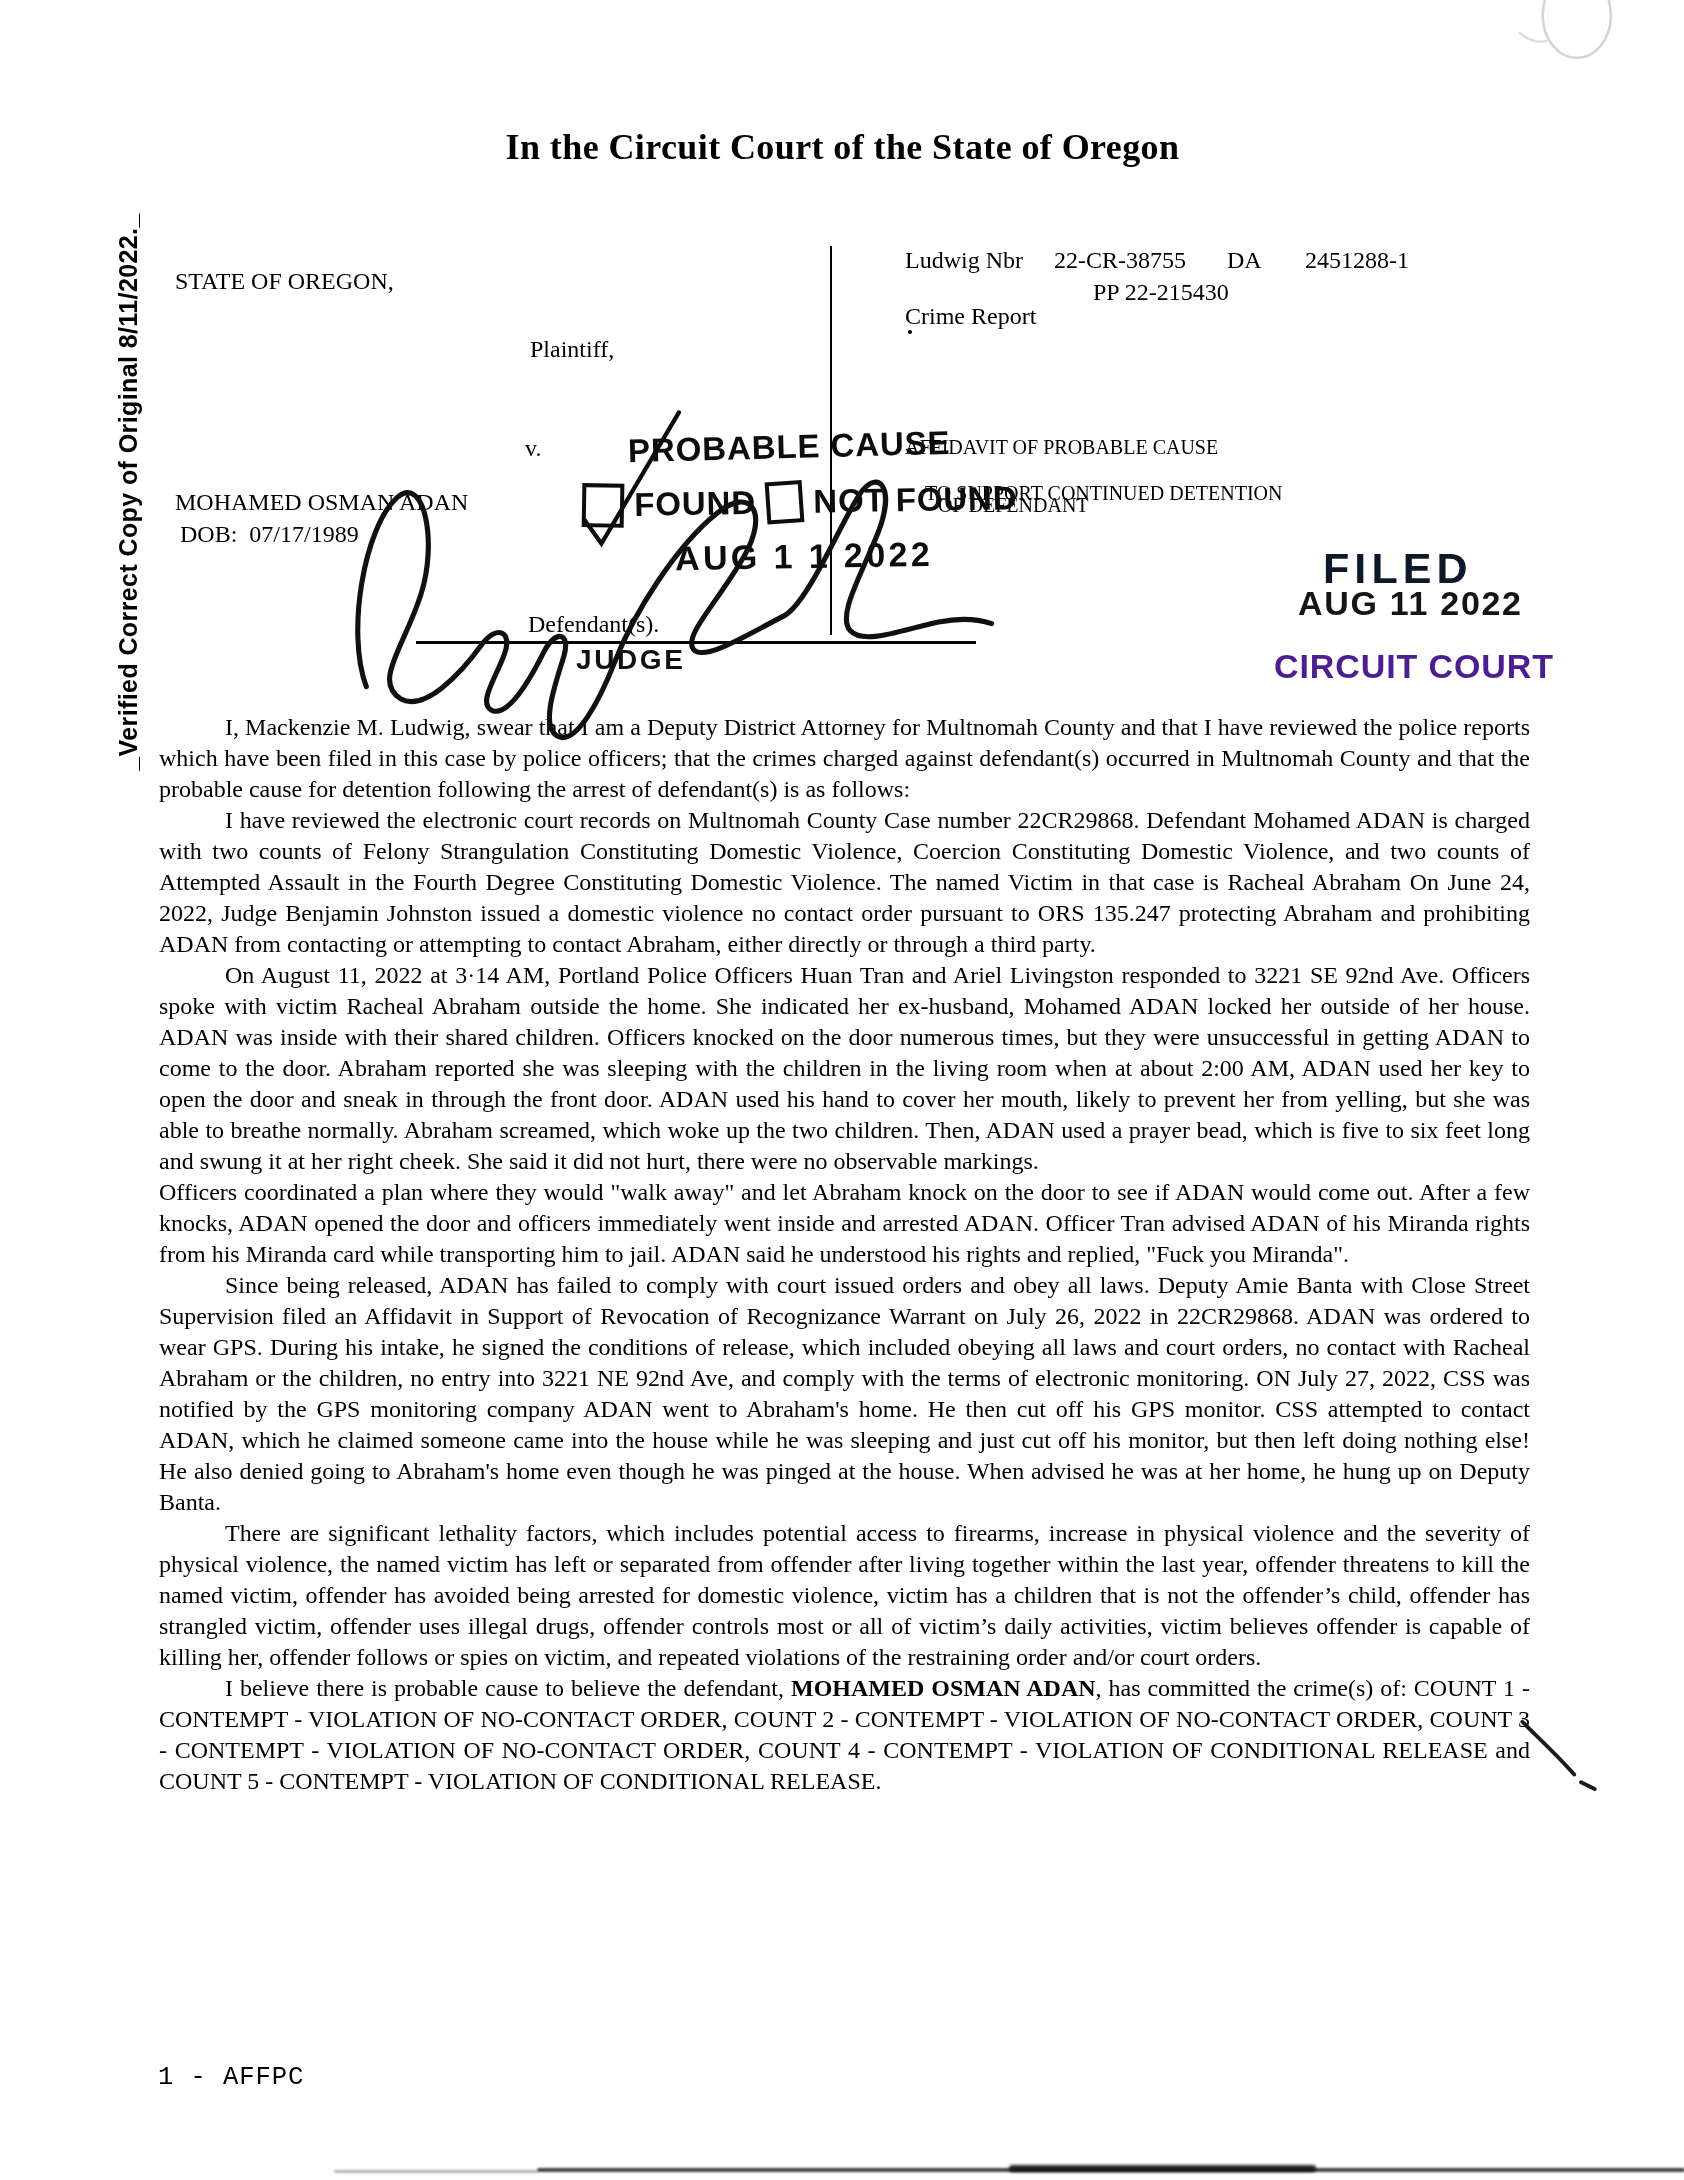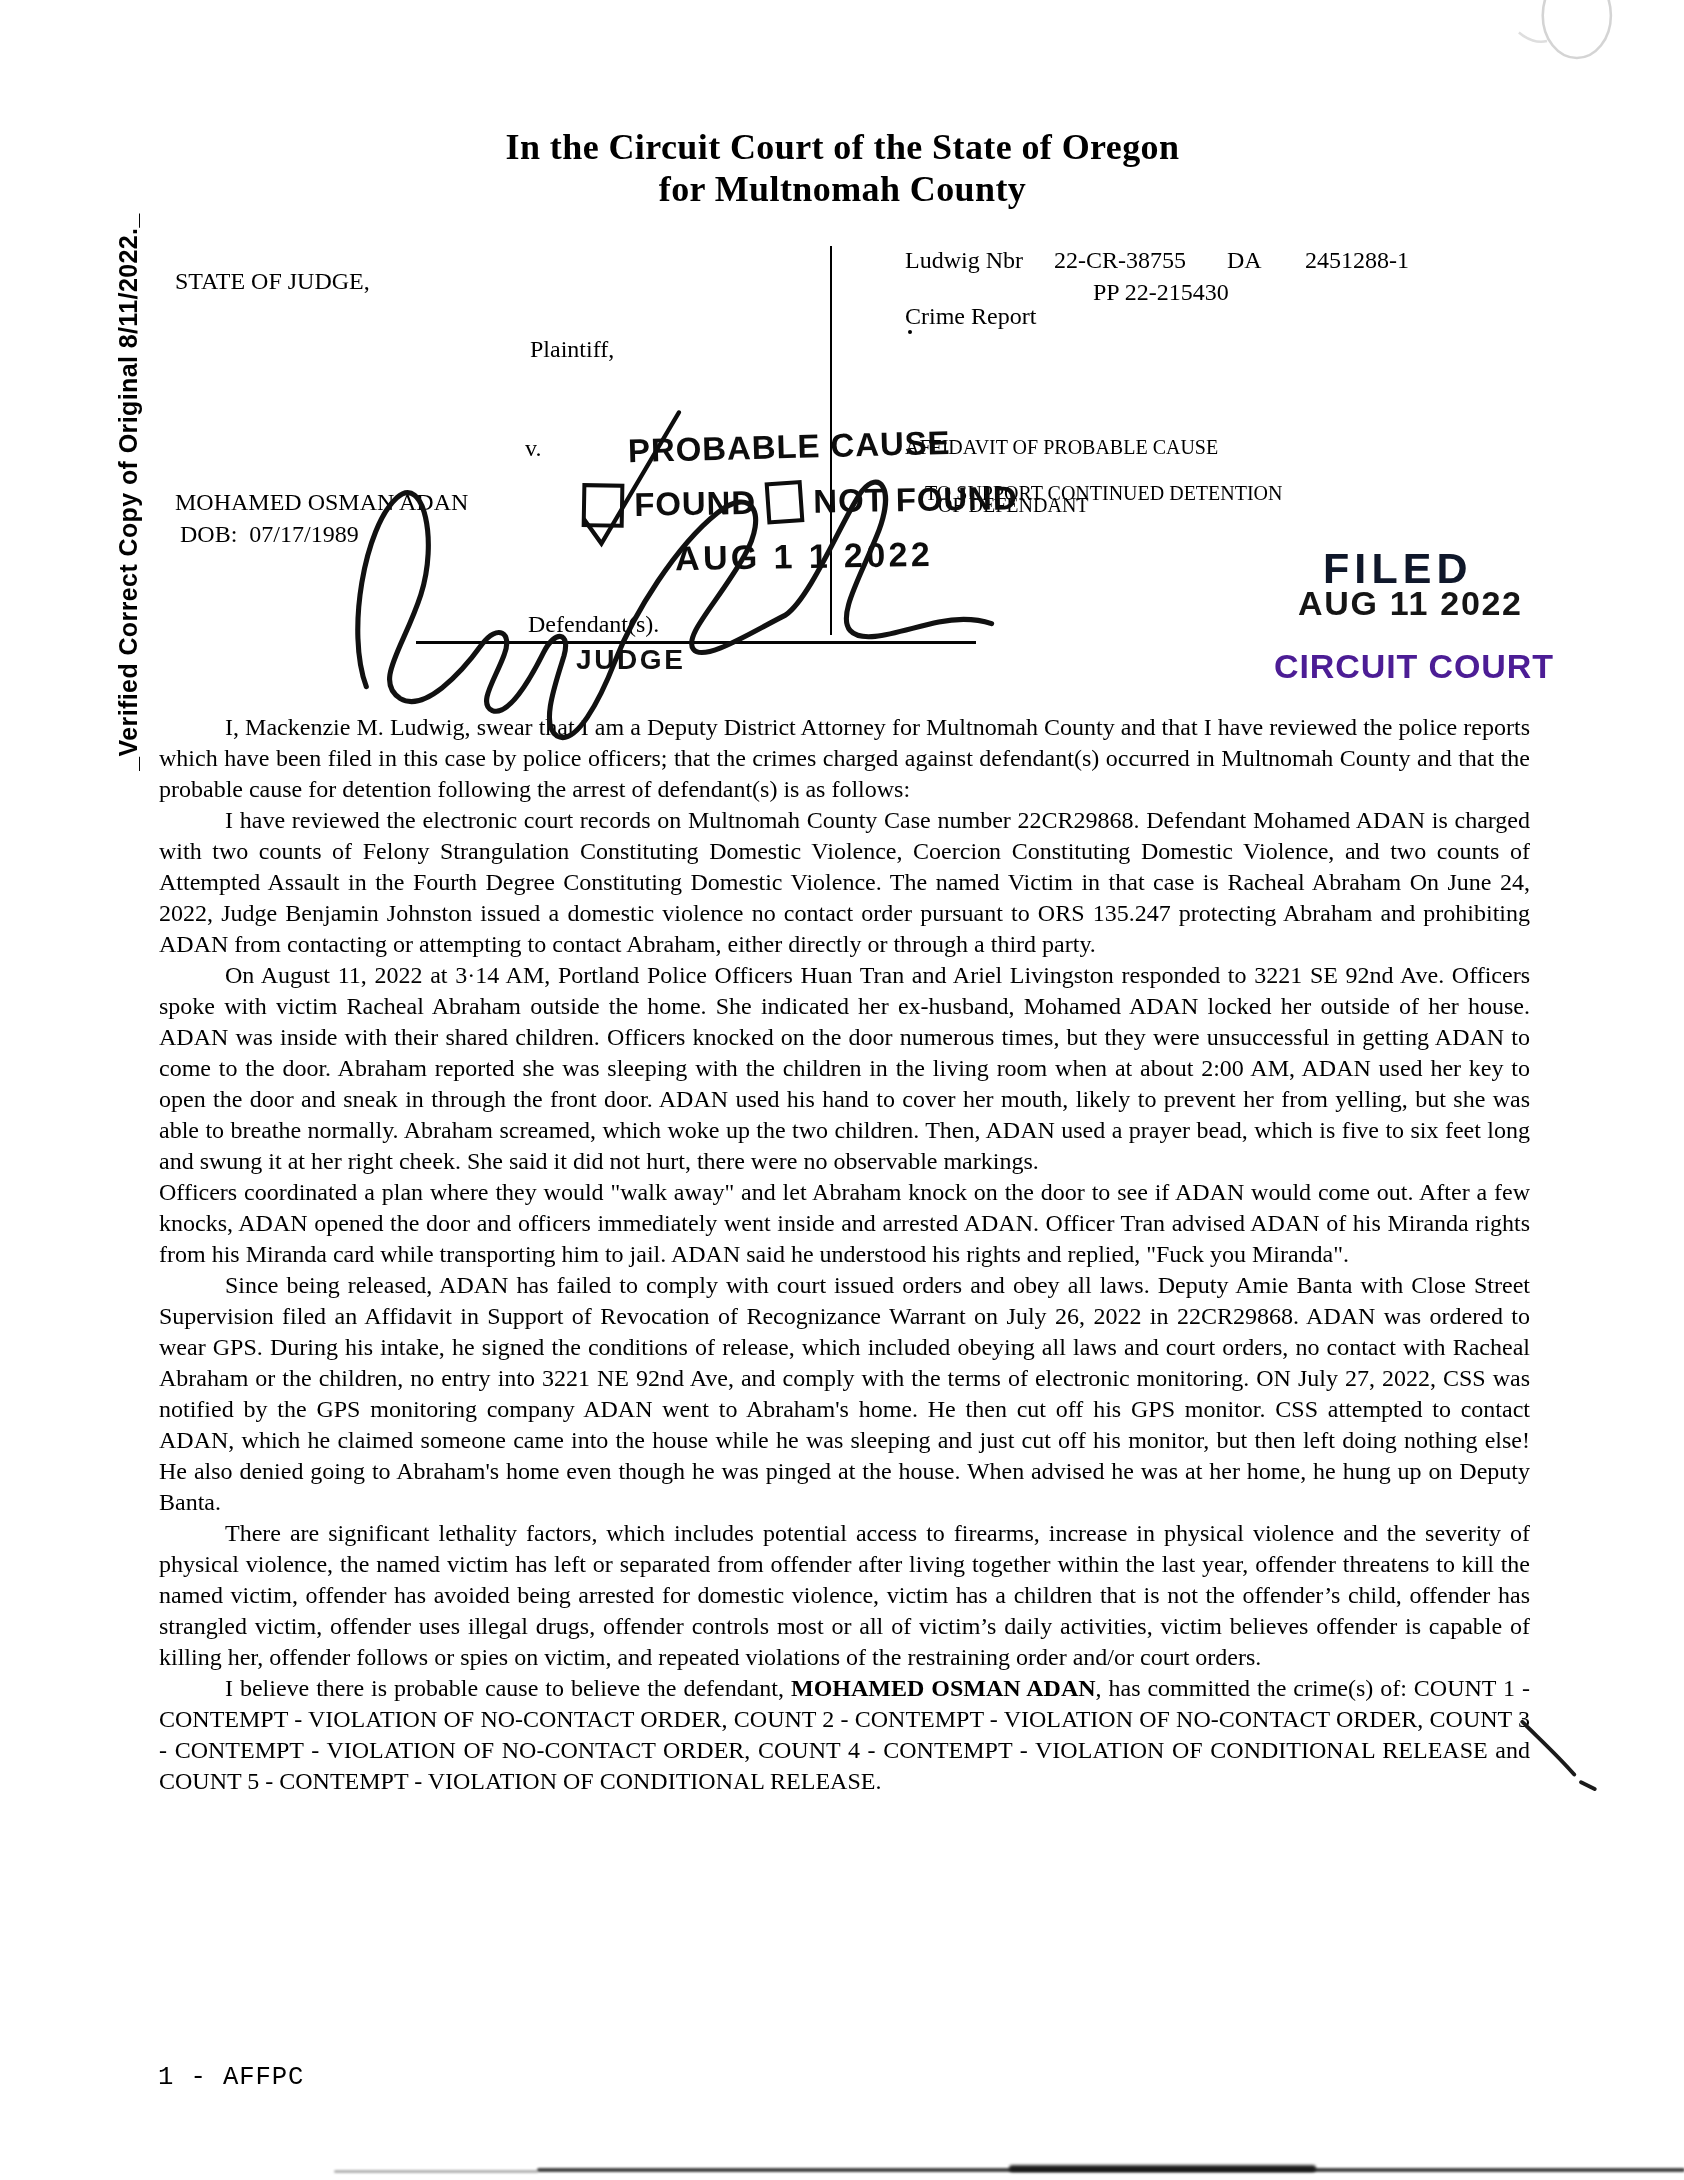--- a/index.html
+++ b/index.html
@@ -55,25 +55,24 @@
   .sm2{left:334px;top:2170px;width:204px;height:2.6px;background:#555;filter:blur(0.9px);opacity:.45;}
   .sm3{left:1009px;top:2165px;width:307px;height:6.8px;background:#111;filter:blur(1.7px);opacity:.9;}
   .inkdot{left:908px;top:330px;width:4.3px;height:4.3px;background:#000;border-radius:50%;}
 </style>
 </head>
 <body>
 
 <div class="page">
 
   <div class="abs hdr" style="top:126px;">In the Circuit Court of the State of Oregon</div>
-  <div class="abs hdr" style="top:168px;">for Multnomah County</div>
 
   <div class="abs margin-note">_Verified Correct Copy of Original 8/11/2022._</div>
 
-  <div class="abs cap" style="left:175px;top:268px;">STATE OF JUDGE,</div>
+  <div class="abs cap" style="left:175px;top:268px;">STATE OF OREGON,</div>
   <div class="abs cap" style="left:530px;top:336px;">Plaintiff,</div>
   <div class="abs cap" style="left:525px;top:435px;">v.</div>
   <div class="abs cap" style="left:175px;top:489px;">MOHAMED OSMAN ADAN</div>
   <div class="abs cap" style="left:180px;top:521px;">DOB:  07/17/1989</div>
   <div class="abs cap" style="left:528px;top:611px;">Defendant(s).</div>
   <div class="abs judge">JUDGE</div>
 
   <div class="abs vline"></div>
   <div class="abs sigline"></div>
 

